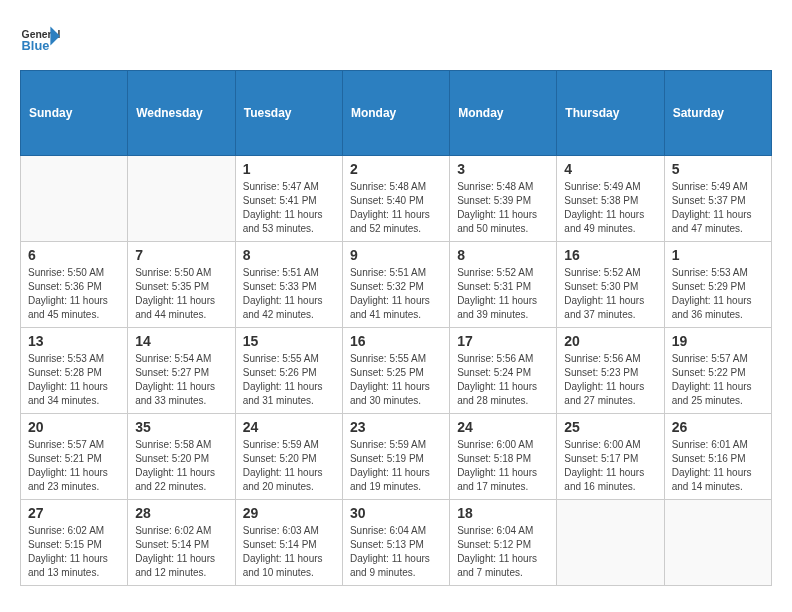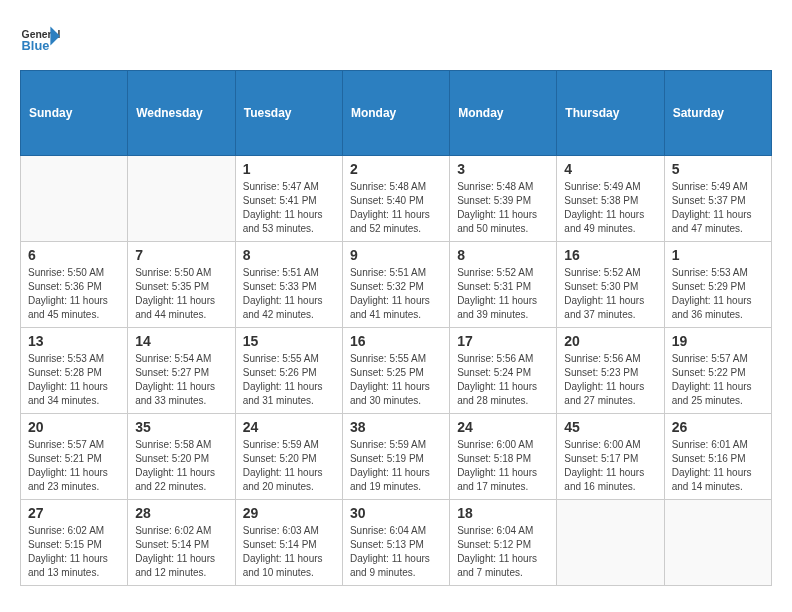--- a/index.html
+++ b/index.html
@@ -281,37 +281,37 @@
       </td>
         <td>
         <span class="day-number">24</span>
         <div class="day-info">
           Sunrise: 5:59 AM<br>
           Sunset: 5:20 PM<br>
           Daylight: 11 hours and 20 minutes.
         </div>
       </td>
         <td>
-        <span class="day-number">38</span>
+        <span class="day-number">23</span>
         <div class="day-info">
           Sunrise: 5:59 AM<br>
           Sunset: 5:19 PM<br>
           Daylight: 11 hours and 19 minutes.
         </div>
       </td>
         <td>
         <span class="day-number">24</span>
         <div class="day-info">
           Sunrise: 6:00 AM<br>
           Sunset: 5:18 PM<br>
           Daylight: 11 hours and 17 minutes.
         </div>
       </td>
         <td>
-        <span class="day-number">45</span>
+        <span class="day-number">25</span>
         <div class="day-info">
           Sunrise: 6:00 AM<br>
           Sunset: 5:17 PM<br>
           Daylight: 11 hours and 16 minutes.
         </div>
       </td>
         <td>
         <span class="day-number">26</span>
         <div class="day-info">
           Sunrise: 6:01 AM<br>

